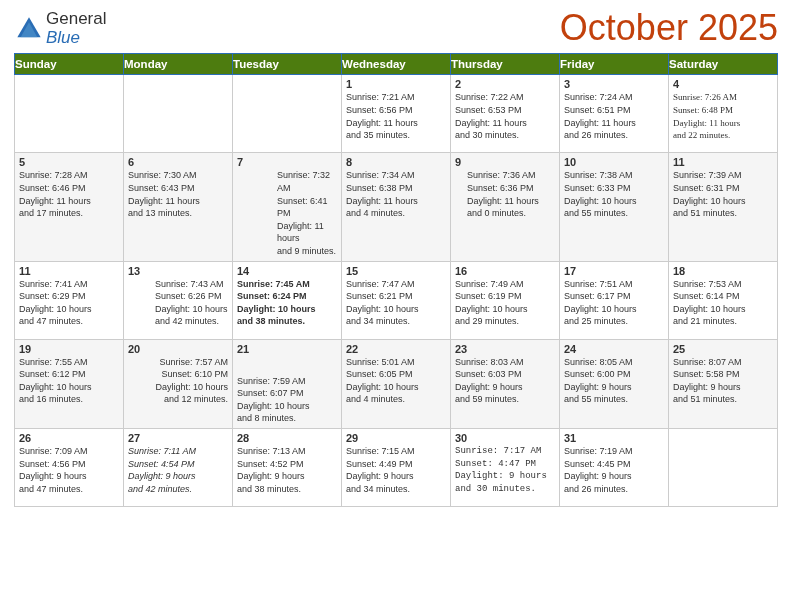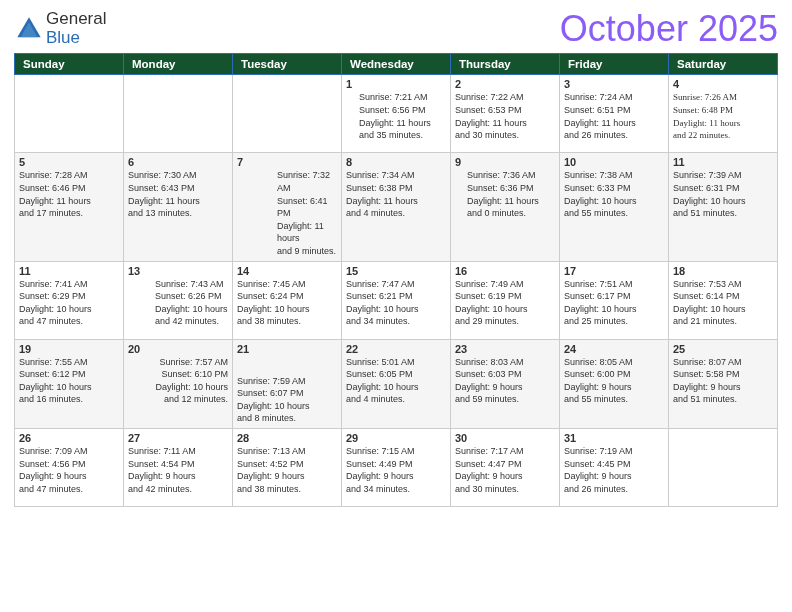--- a/index.html
+++ b/index.html
@@ -10,64 +10,64 @@
       height: 612px;
       overflow: hidden;
     }
     .container {
       width: 792px;
       padding: 10px 14px 6px 14px;
     }
     .header-row {
       display: flex;
       justify-content: space-between;
-      align-items: flex-end;
+      align-items: flex-start;
       margin-bottom: 6px;
     }
     .logo {
       display: flex;
       align-items: center;
       gap: 2px;
     }
     .logo-text {
       font-size: 17px;
       color: #333;
       line-height: 1.1;
     }
     .logo-text .general { display: block; }
-    .logo-text .blue { color: #2a6db5; display: block; }
+    .logo-text .blue { color: #2a6db5; display: block; font-style: italic; }
     .logo-icon {
       width: 30px;
       height: 30px;
     }
     .title-block {
       text-align: right;
     }
     .month-title {
       font-size: 36px;
       font-weight: 300;
-      color: #8b5cf6;
+      color: #c2410c;
       line-height: 1;
     }
     .location {
       font-size: 15px;
       color: #444;
       margin-top: 2px;
     }
     table {
       width: 100%;
       border-collapse: collapse;
       table-layout: fixed;
     }
     thead tr th {
-      background: #14532d;
+      background: #4d7c0f;
       color: #fff;
       font-size: 11.5px;
       font-weight: bold;
-      padding: 4px 8px;
+      padding: 4px 0;
       text-align: left;
       border: 1px solid #2a6db5;
     }
     tbody tr td {
       border: 1px solid #ccc;
       vertical-align: top;
       padding: 3px 4px;
       font-size: 9.5px;
       color: #333;
       height: 78px;
@@ -123,21 +123,21 @@
           <th>Saturday</th>
         </tr>
     </thead>
     <tbody id="calendar-body">
         <tr>
           <td class="empty-cell"></td>
           <td class="empty-cell"></td>
           <td class="empty-cell"></td>
           <td>
             <span class="day-num">1</span>
-            <div class="day-info" style="white-space: pre-line; margin-left: 13px;">Sunrise: 7:21 AM
+            <div class="day-info" style="white-space: pre-line;">Sunrise: 7:21 AM
 Sunset: 6:56 PM
 Daylight: 11 hours
 and 35 minutes.</div>
           </td>
           <td>
             <span class="day-num">2</span>
             <div class="day-info" style="white-space: pre-line;">Sunrise: 7:22 AM
 Sunset: 6:53 PM
 Daylight: 11 hours
 and 30 minutes.</div>
@@ -218,21 +218,21 @@
           </td>
           <td>
             <span class="day-num">13</span>
             <div class="day-info" style="white-space: pre-line; margin-left: 27px;">Sunrise: 7:43 AM
 Sunset: 6:26 PM
 Daylight: 10 hours
 and 42 minutes.</div>
           </td>
           <td>
             <span class="day-num">14</span>
-            <div class="day-info" style="white-space: pre-line;">Sunrise: 7:45 AM
+            <div class="day-info" style="white-space: pre-line; font-weight: bold;">Sunrise: 7:45 AM
 Sunset: 6:24 PM
 Daylight: 10 hours
 and 38 minutes.</div>
           </td>
           <td>
             <span class="day-num">15</span>
             <div class="day-info" style="white-space: pre-line;">Sunrise: 7:47 AM
 Sunset: 6:21 PM
 Daylight: 10 hours
 and 34 minutes.</div>
@@ -313,42 +313,42 @@
         <tr>
           <td>
             <span class="day-num">26</span>
             <div class="day-info" style="white-space: pre-line;">Sunrise: 7:09 AM
 Sunset: 4:56 PM
 Daylight: 9 hours
 and 47 minutes.</div>
           </td>
           <td>
             <span class="day-num">27</span>
-            <div class="day-info" style="white-space: pre-line;">Sunrise: 7:11 AM
+            <div class="day-info" style="white-space: pre-line; font-style: italic;">Sunrise: 7:11 AM
 Sunset: 4:54 PM
 Daylight: 9 hours
 and 42 minutes.</div>
           </td>
           <td>
             <span class="day-num">28</span>
             <div class="day-info" style="white-space: pre-line;">Sunrise: 7:13 AM
 Sunset: 4:52 PM
 Daylight: 9 hours
 and 38 minutes.</div>
           </td>
           <td>
             <span class="day-num">29</span>
             <div class="day-info" style="white-space: pre-line;">Sunrise: 7:15 AM
 Sunset: 4:49 PM
 Daylight: 9 hours
 and 34 minutes.</div>
           </td>
           <td>
             <span class="day-num">30</span>
-            <div class="day-info" style="white-space: pre-line;">Sunrise: 7:17 AM
+            <div class="day-info" style="white-space: pre-line; font-family: Liberation Mono, monospace;">Sunrise: 7:17 AM
 Sunset: 4:47 PM
 Daylight: 9 hours
 and 30 minutes.</div>
           </td>
           <td>
             <span class="day-num">31</span>
             <div class="day-info" style="white-space: pre-line;">Sunrise: 7:19 AM
 Sunset: 4:45 PM
 Daylight: 9 hours
 and 26 minutes.</div>

